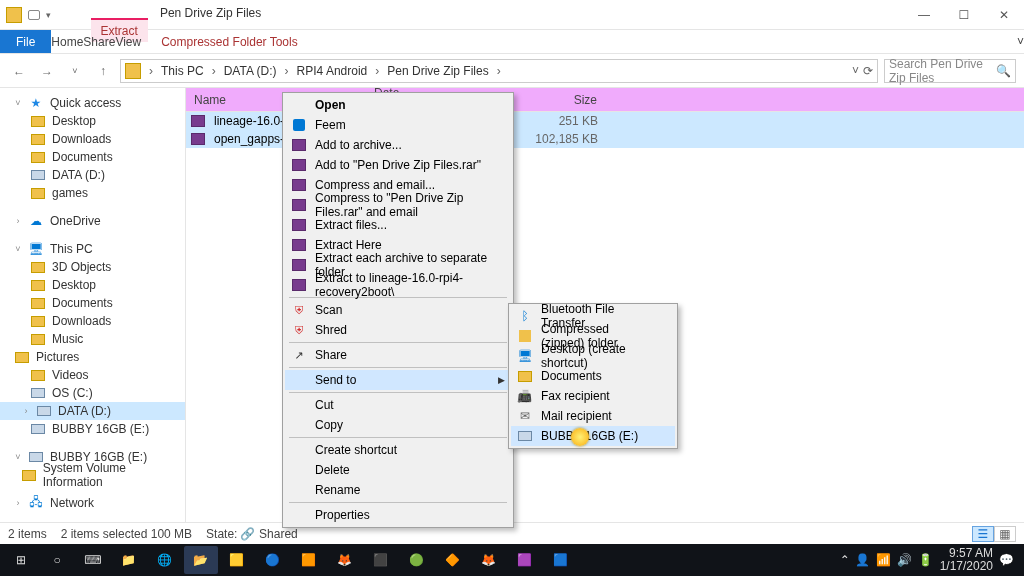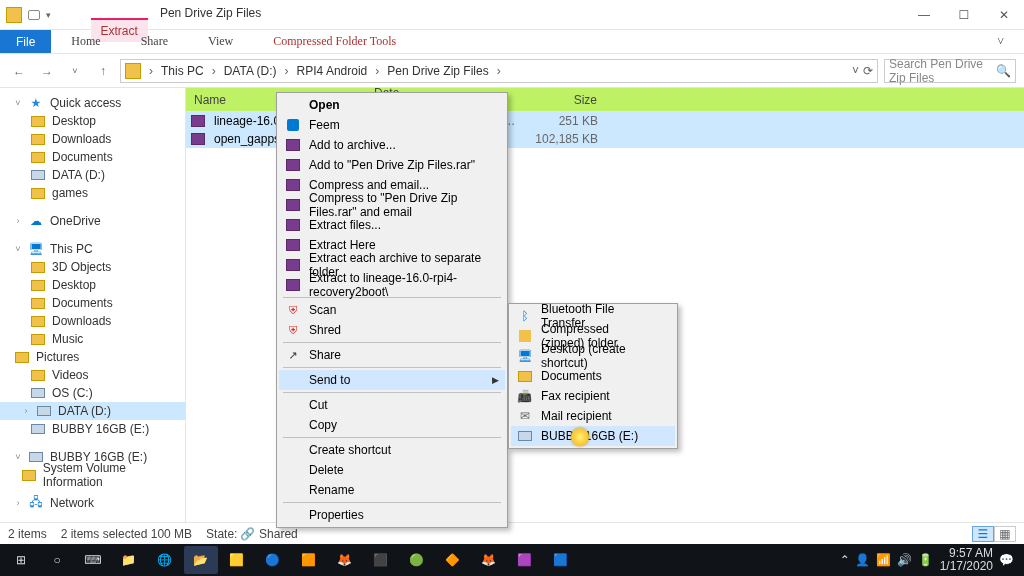--- a/index.html
+++ b/index.html
@@ -11,21 +11,21 @@
   .tb-icon { width: 16px; height: 16px; background: #f0c14b; border:1px solid #c69d00; }
   .tb-qat { width: 12px; height: 10px; border: 1px solid #888; border-radius:2px; }
   .tb-ribbon-tab { padding: 4px 10px; background: #fce4ec; color:#a33; display:flex; align-items:center; border-top: 2px solid #e91e63; margin-left: 40px; }
   .tb-title { flex: 1; padding: 6px 12px; color:#333; }
   .tb-controls { display: flex; }
   .tb-btn { width: 40px; display:flex; align-items:center; justify-content:center; color:#555; }
 
   
   .menurow { height: 24px; display:flex; align-items:stretch; background:#fff; border-bottom:1px solid #e5e5e5; }
   .menu-file { background:#1976d2; color:#fff; padding: 4px 16px; display:flex; align-items:center; }
-  .menu-item { padding: 4px 20px; color:#444; display:flex; align-items:center;font-family:Liberation Serif, serif; }
+  .menu-item { padding: 4px 0; color:#444; display:flex; align-items:center; }
   .menu-item.ctx { color:#a33; padding-left:20px; }
 
   
   .addrrow { height: 34px; display:flex; align-items:center; background:#fff; border-bottom:1px solid #e5e5e5; padding: 0 8px; gap:6px; }
   .nav-btn { width:22px; height:22px; display:flex; align-items:center; justify-content:center; color:#666; border-radius:3px; }
   .addr-box { flex:1; height:24px; border:1px solid #ccc; display:flex; align-items:center; padding: 0 4px; gap:2px; background:#fff; }
   .crumb-icon { width:16px; height:16px; background:#f0c14b; border:1px solid #c69d00; margin-right:4px; }
   .crumb { padding: 0 4px; color:#333; }
   .crumb-sep { color:#666; padding:0 2px; }
   .addr-actions { display:flex; gap:4px; margin-left:6px; color:#666; }
@@ -40,41 +40,41 @@
   .side-icon { width:16px; height:14px; display:flex; align-items:center; justify-content:center; }
   .icon-folder { background:#f0c14b; border:1px solid #c69d00; width:14px; height:11px; }
   .icon-drive { background:#c9d8e8; border:1px solid #6b88a5; width:14px; height:10px; }
   .icon-star { color:#1e88e5; font-size:12px; }
   .icon-cloud { color:#0078d4; font-size:12px; }
   .icon-pc { color:#0078d4; font-size:12px; }
   .icon-net { color:#0078d4; font-size:12px; }
   .side-gap { height: 10px; }
 
   .main { flex:1; position:relative; background:#fff; }
-  .cols { height:24px; display:flex; align-items:center; border-bottom:1px solid #e5e5e5; background:#bef264; color:#444; }
+  .cols { height:24px; display:flex; align-items:center; border-bottom:1px solid #e5e5e5; background:#f0abfc; color:#444; }
   .col { padding: 0 8px; border-right:1px solid transparent; }
   .col.name { width:180px; }
   .col.date { width:80px; }
   .col.type { width:80px; }
   .col.size { width:80px; text-align:right; }
 
   .rows { }
   .row { height:18px; display:flex; align-items:center; }
   .row.sel { background:#cce8ff; }
   .row .cell { padding: 0 8px; white-space:nowrap; overflow:hidden; text-overflow:ellipsis; }
   .row .cicon { width:16px; height:14px; margin-left:4px; display:flex; align-items:center; justify-content:center; }
   .cicon-zip { width:14px; height:12px; background:#783b8e; border:1px solid #5a2a6b; }
   .cell.name { width:160px; }
   .cell.date { width:80px; color:#666; }
   .cell.type { width:80px; color:#666; }
   .cell.size { width:80px; text-align:right; color:#666; }
 
   
   .ctxmenu { position:absolute; background:#f0f0f0; border:1px solid #a0a0a0; box-shadow: 3px 3px 5px rgba(0,0,0,0.25); padding:2px; }
-  .ctx1 { left:90px; top:4px; width:232px; }
+  .ctx1 { left:96px; top:4px; width:232px; }
   .ci { height:20px; display:flex; align-items:center; gap:8px; padding:0 20px 0 6px; color:#000; position:relative; }
   .ci.hover { background:#d0e7ff; }
   .ci .ico { width:16px; height:16px; display:flex; align-items:center; justify-content:center; font-size:11px; }
   .ci .lab { flex:1; }
   .ci .arrow { position:absolute; right:6px; color:#333; font-size:9px; }
   .sep { height:1px; background:#c0c0c0; margin:2px 4px; }
   .bold { font-weight:600; }
   .ico-rar { width:14px; height:12px; background:#783b8e; border:1px solid #5a2a6b; }
   .ico-blue { width:12px; height:12px; background:#0078d4; border-radius:2px; }
   .ico-yellow { width:12px; height:12px; background:#f0c14b; }

